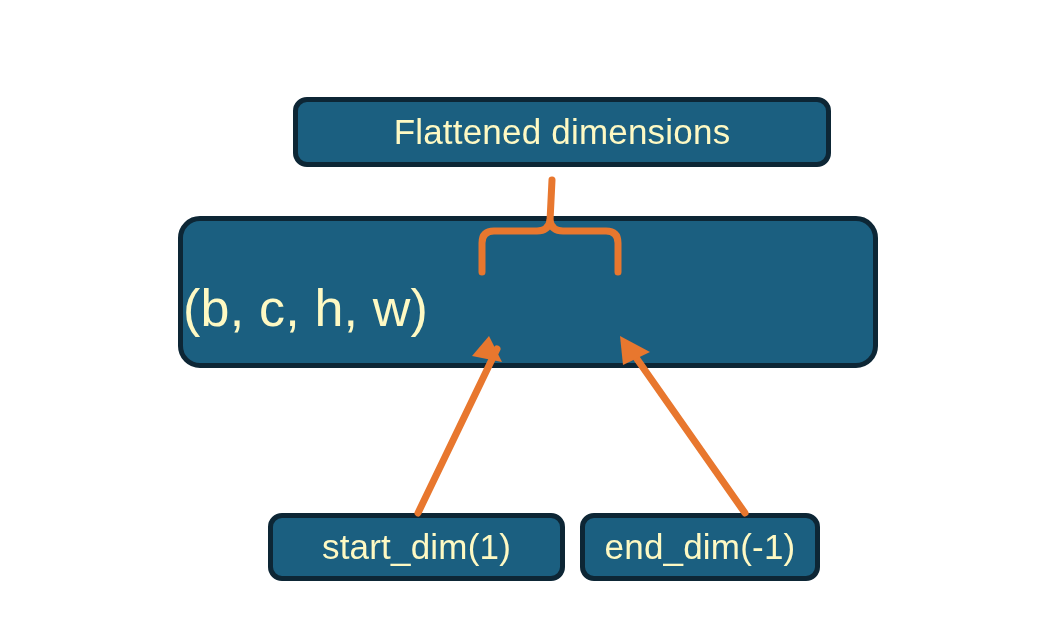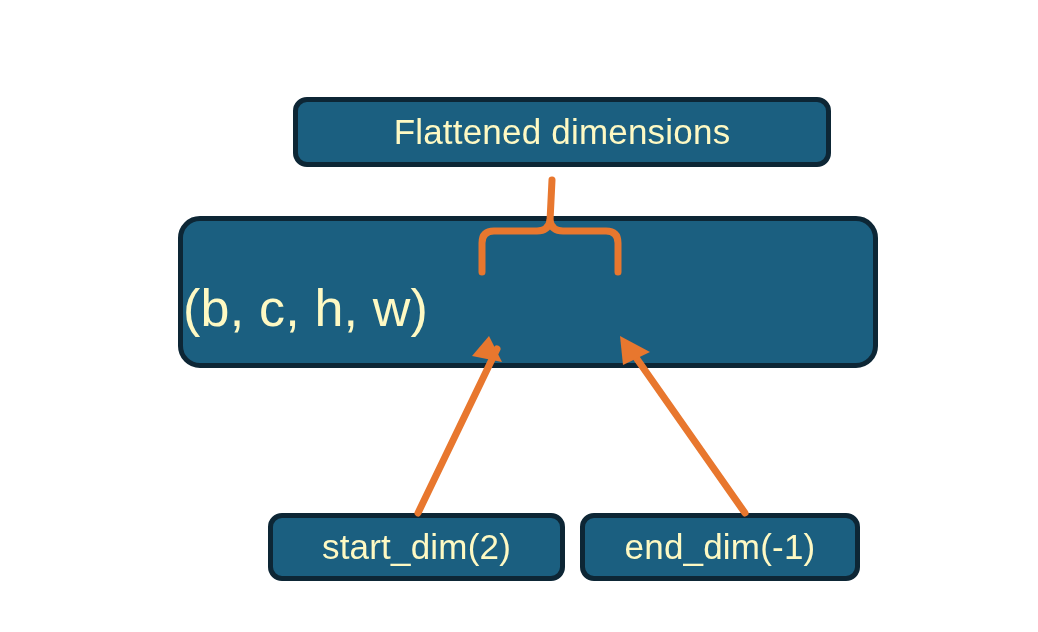--- a/index.html
+++ b/index.html
@@ -56,21 +56,21 @@
   #node-start {
     left: 268px;
     top: 513px;
     width: 297px;
     height: 68px;
     font-size: 35px;
   }
   #node-end {
     left: 580px;
     top: 513px;
-    width: 280px;
+    width: 240px;
     height: 68px;
     font-size: 35px;
   }
   #overlay {
     position: absolute;
     left: 0;
     top: 0;
     width: 1038px;
     height: 632px;
     z-index: 5;
@@ -106,21 +106,21 @@
 
   <div class="node" id="node-flattened">
     <span>Flattened dimensions</span>
   </div>
 
   <div class="node" id="node-shape">
     <span class="shape-label">(b, c, h, w)</span>
   </div>
 
   <div class="node" id="node-start">
-    <span>start_dim(2)</span>
+    <span>start_dim(1)</span>
   </div>
 
   <div class="node" id="node-end">
     <span>end_dim(-1)</span>
   </div>
 
   <svg class="brace-layer" viewBox="0 0 1038 632" xmlns="http://www.w3.org/2000/svg">
     <g fill="none" stroke="#e8772e" stroke-width="7" stroke-linecap="round" stroke-linejoin="round">
 
       <path d="M 482 272

